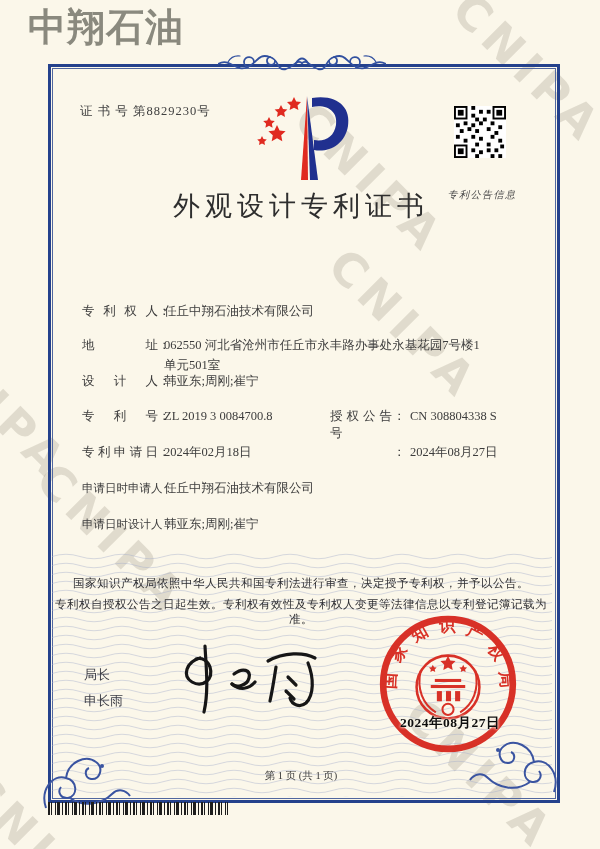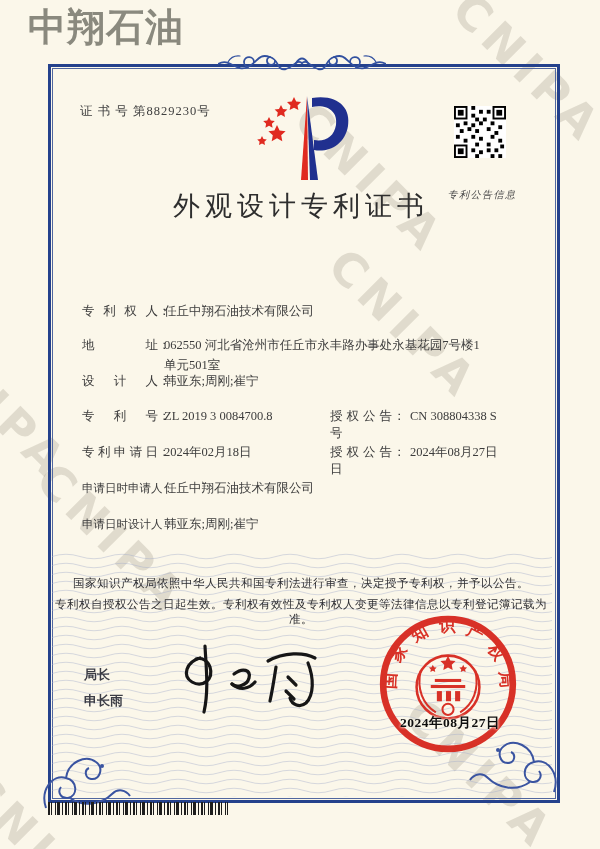--- a/index.html
+++ b/index.html
@@ -40,21 +40,21 @@
   .lab2{position:absolute;left:248px;top:0;width:62px;text-align:justify;text-align-last:justify;}
   .colon2{position:absolute;left:311px;top:0;}
   .val2{position:absolute;left:328px;top:0;white-space:nowrap;}
   .row-sm{font-size:11.5px;}
   .row-sm .val{left:82px;}
 
   .legal{position:absolute;left:48px;width:506px;z-index:2;text-align:center;
       font-size:11.5px;letter-spacing:0.5px;color:#2f2f33;}
 
   .director-title,.director-name{position:absolute;left:84px;z-index:3;
-      font-family:"DejaVu Sans","Liberation Sans",sans-serif;font-weight:700;font-size:13px;color:#3b3c45;}
+      font-family:"DejaVu Sans","Liberation Sans",sans-serif;font-weight:400;font-size:13px;color:#3b3c45;}
   .sig{position:absolute;left:172px;top:640px;z-index:3;}
 
   .seal{position:absolute;left:372px;top:608px;z-index:4;opacity:0.95;}
   .seal-date{position:absolute;left:394px;top:714px;width:112px;z-index:5;text-align:center;
       font-size:13.5px;font-weight:700;color:#0e0e0e;letter-spacing:0.5px;
       text-shadow:0 0 3px #fbf7ea,0 0 3px #fbf7ea;}
 
   .footer-page{position:absolute;left:48px;top:769px;width:506px;z-index:2;text-align:center;
       font-size:10.5px;color:#3a3a3a;}
 
@@ -214,21 +214,21 @@
   <div class="row" style="top:408px">
     <span class="lab">专利号</span><span class="colon">：</span>
     <span class="val">ZL 2019 3 0084700.8</span>
     <span class="lab2">授权公告号</span><span class="colon2">：</span>
     <span class="val2">CN 308804338 S</span>
   </div>
 
   <div class="row" style="top:444px">
     <span class="lab">专利申请日</span><span class="colon">：</span>
     <span class="val">2024年02月18日</span>
-    <span class="lab2">授权公告日</span><span class="colon2">：</span>
+    <span class="colon2">：</span>
     <span class="val2">2024年08月27日</span>
   </div>
 
   <div class="row row-sm" style="top:480px">
     <span>申请日时申请人</span><span class="colon">：</span>
     <span class="val" style="font-size:12.5px">任丘中翔石油技术有限公司</span>
   </div>
 
   <div class="row row-sm" style="top:516px">
     <span>申请日时设计人</span><span class="colon">：</span>
@@ -273,15 +273,16 @@
       <rect x="64" y="82" width="5" height="10" stroke="none"></rect>
       <rect x="73" y="82" width="5" height="10" stroke="none"></rect>
       <rect x="82" y="82" width="5" height="10" stroke="none"></rect>
       <circle cx="75" cy="100" r="5.5" fill="none" stroke-width="2"></circle>
       <path d="M48,62 C44,80 50,95 63,103" fill="none" stroke-width="2"></path>
       <path d="M102,62 C106,80 100,95 87,103" fill="none" stroke-width="2"></path>
     </g>
   </svg>
   <div class="seal-date">2024年08月27日</div>
 
+  <div class="footer-page">第 1 页 (共 1 页)</div>
   <div class="barcode"></div>
 
 </div>
 
 </body></html>

